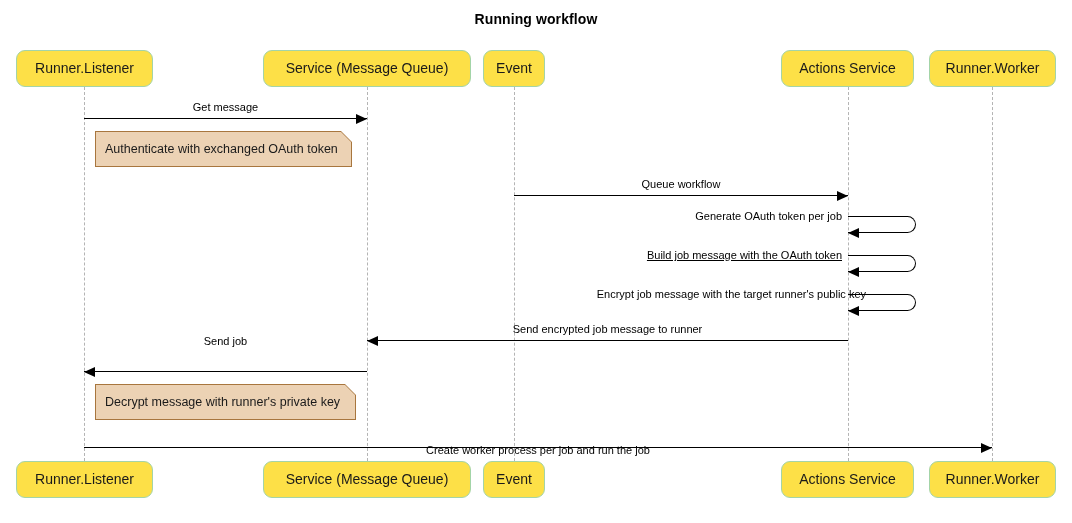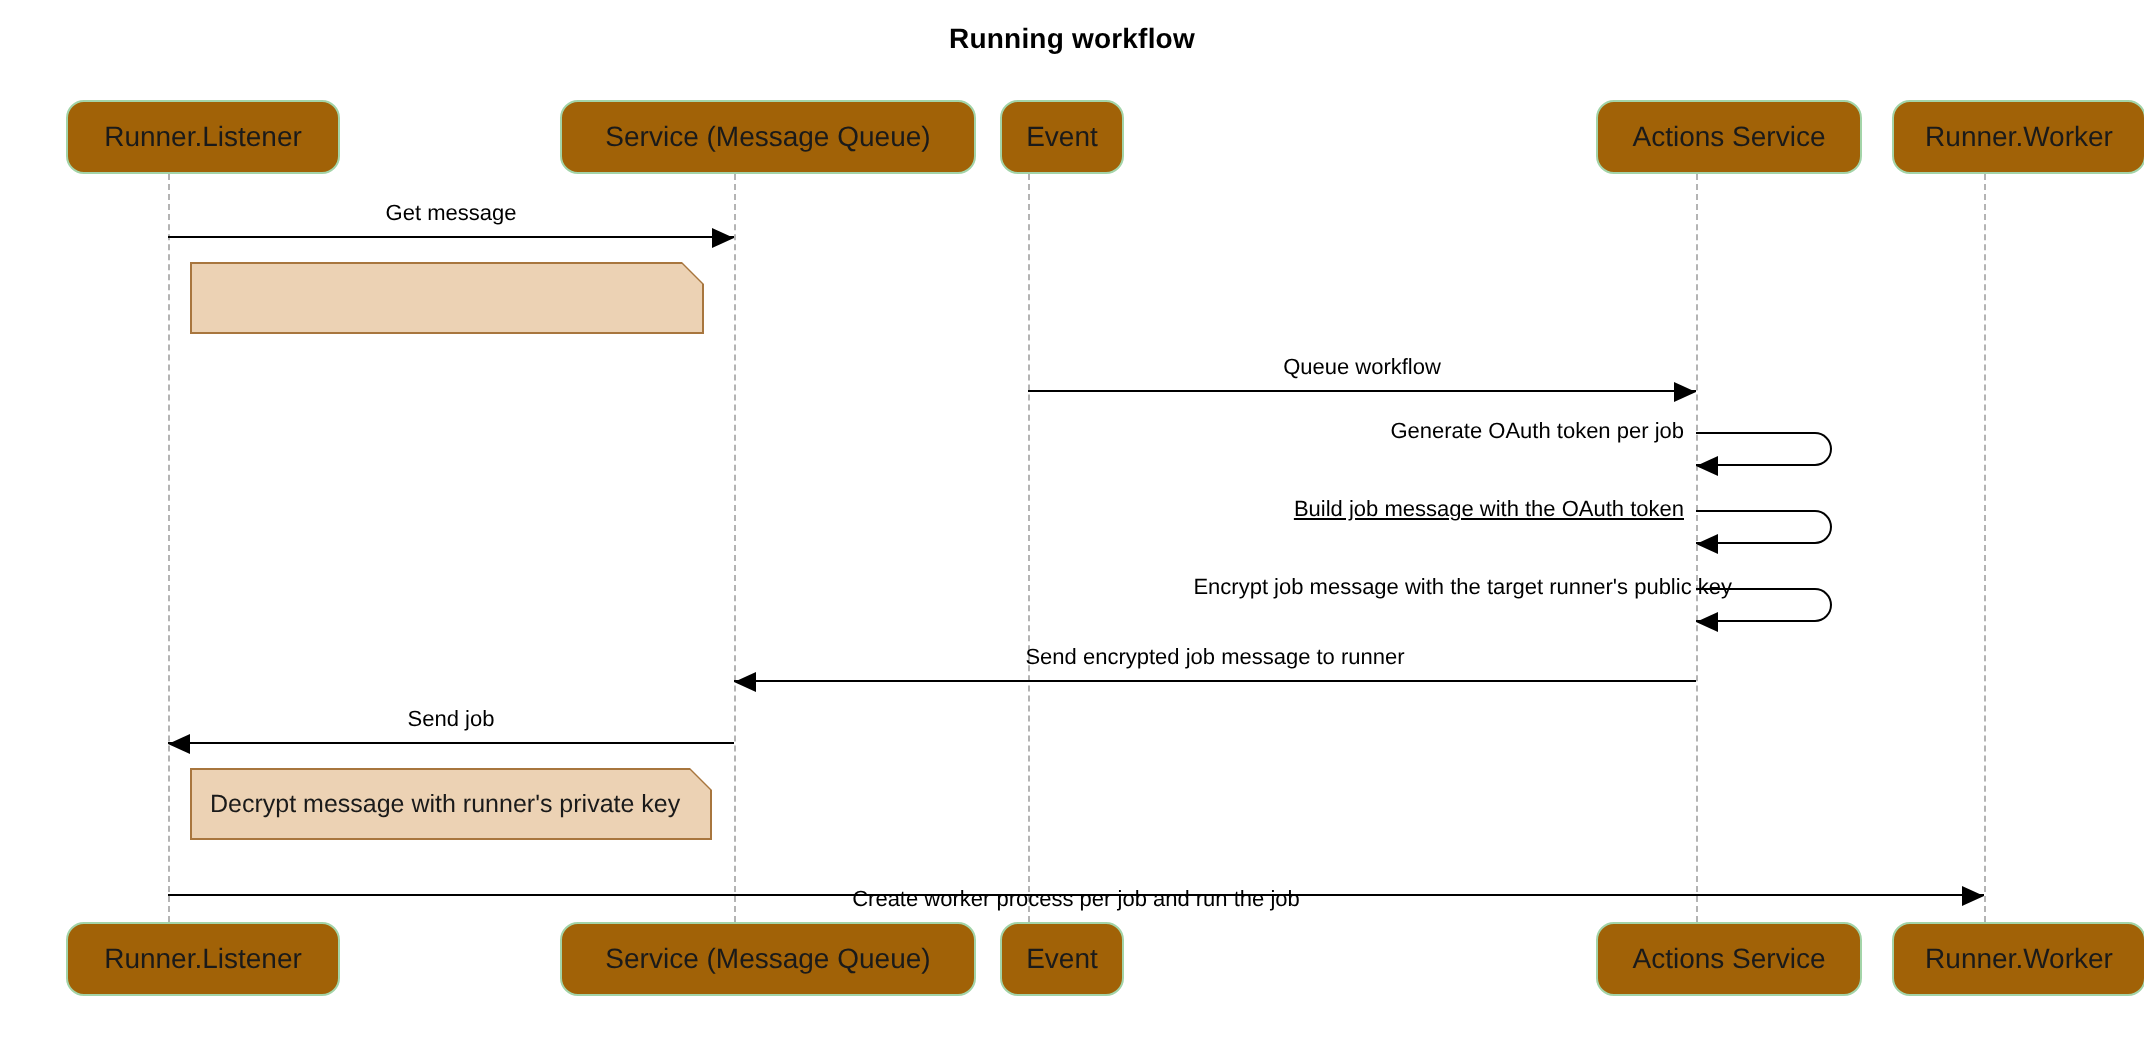--- a/index.html
+++ b/index.html
@@ -27,30 +27,29 @@
     text-align: center;
     font-size: 14px;
     font-weight: bold;
     color: #000000;
     letter-spacing: 0.1px;
   }
   
   .participant {
     position: absolute;
     box-sizing: border-box;
-    background: #a16207;
+    background: #fde047;
     border: 1px solid #a3d4a8;
     border-radius: 9px;
     height: 37px;
     line-height: 35px;
     text-align: center;
     font-size: 14px;
     color: #1a1a1a;
     white-space: nowrap;
-    margin-left: 17px;
   }
   
   .lifeline {
     position: absolute;
     width: 0;
     border-left: 1px dashed #b4b4b4;
   }
   
   .msg-line {
     position: absolute;
@@ -163,28 +162,29 @@
       <div class="arrowhead left" style="left: 848px; top: 267px;"></div>
       <div class="msg-label right-align" style="left: 0px; width: 842px; top: 249px; text-decoration: underline;">Build job message with the OAuth token</div>
       <div class="self-loop" style="left: 848px; top: 294px; width: 68px; height: 17px;"></div>
       <div class="arrowhead left" style="left: 848px; top: 306px;"></div>
       <div class="msg-label right-align" style="left: 0px; width: 842px; top: 288px; padding-left: 24px;">Encrypt job message with the target runner's public key</div>
       <div class="msg-line" style="left: 367px; top: 340px; width: 481px;"></div>
       <div class="arrowhead left" style="top: 336px; left: 367px;"></div>
       <div class="msg-label" style="left: 367px; width: 481px; top: 323px;">Send encrypted job message to runner</div>
       <div class="msg-line" style="left: 84px; top: 371px; width: 283px;"></div>
       <div class="arrowhead left" style="top: 367px; left: 84px;"></div>
-      <div class="msg-label" style="left: 84px; width: 283px; top: 354px;">Send job</div>
+      <div class="msg-label" style="left: 84px; width: 283px; top: 335px;">Send job</div>
       <div class="msg-line" style="left: 84px; top: 447px; width: 908px;"></div>
       <div class="arrowhead right" style="top: 443px; left: 981px;"></div>
       <div class="msg-label" style="left: 84px; width: 908px; top: 444px;">Create worker process per job and run the job</div>
     </div>
 
   <div id="notes-layer">
       <div class="note" style="left: 95px; top: 131px; width: 257px; height: 36px;">
+        <span class="note-text">Authenticate with exchanged OAuth token</span>
         <span class="note-fold-edge"></span>
         <span class="note-fold-inner"></span>
       </div>
       <div class="note" style="left: 95px; top: 384px; width: 261px; height: 36px;">
         <span class="note-text">Decrypt message with runner's private key</span>
         <span class="note-fold-edge"></span>
         <span class="note-fold-inner"></span>
       </div>
     </div>
 

